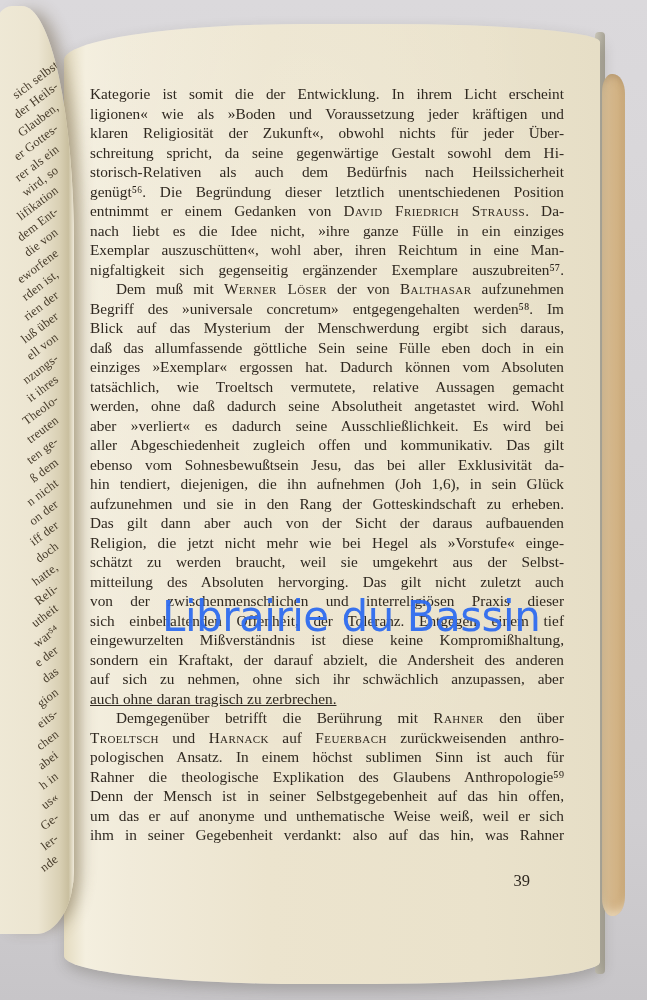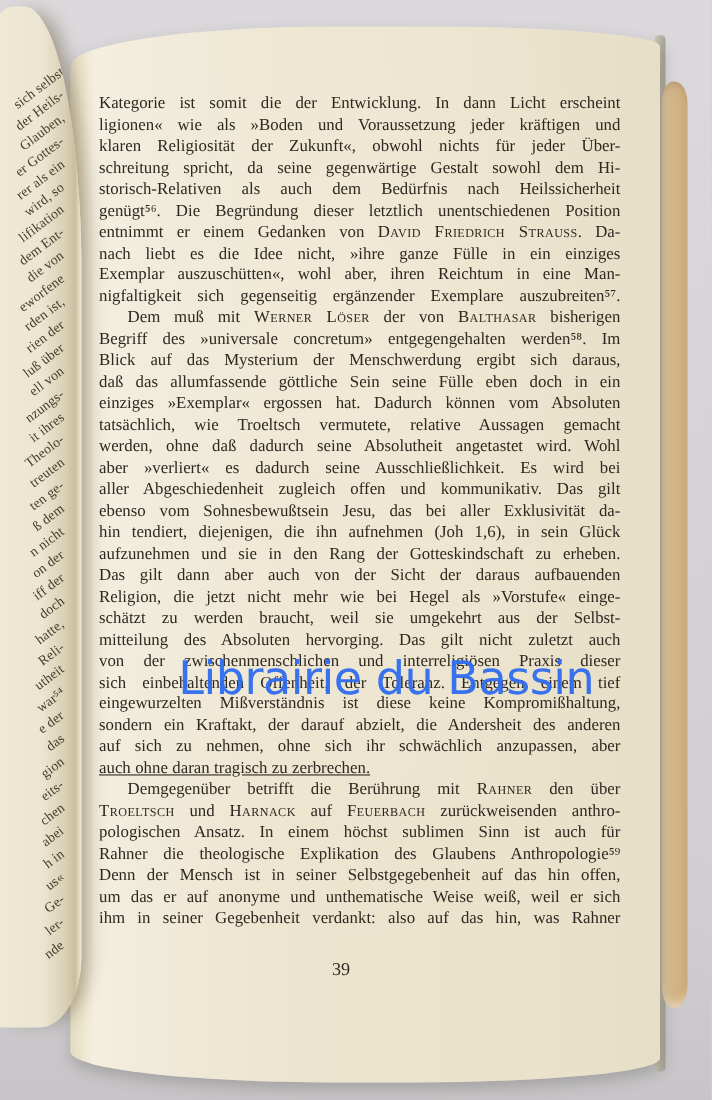--- a/index.html
+++ b/index.html
@@ -57,21 +57,21 @@
     position:absolute;left:90px;top:84px;width:474px;
     font-size:15.3px;line-height:19.5px;color:#2f2820;
     word-spacing:.2px;
   }
   .line{text-align:justify;text-align-last:justify;height:19.5px;overflow:visible;}
   .line.lastline{text-align-last:left;text-decoration:underline;}
   .line.indent{text-indent:26px;}
   .sc{font-variant:small-caps;letter-spacing:.4px;}
   .page-number{
     position:absolute;left:90px;top:871px;width:474px;
-    text-align:center;padding-right:34px;box-sizing:border-box;
+    text-align:right;padding-right:34px;box-sizing:border-box;
     font-size:16.5px;color:#2f2820;
   }
   
   .watermark{
     position:absolute;left:146px;top:592px;
     font-family:"DejaVu Sans", sans-serif;
     font-size:42px;letter-spacing:-.5px;font-weight:400;
     opacity:.95;white-space:nowrap;margin-left:16px;
   }
 </style>
@@ -79,31 +79,31 @@
 <body>
 
 <div id="scene">
 
   <div class="pages-edge"></div>
   <div class="cover-edge"></div>
 
   <div class="main-page"></div>
 
   <div class="text-block">
-      <div class="line"><span>Kategorie ist somit die der Entwicklung. In dann Licht erscheint</span></div>
+      <div class="line"><span>Kategorie ist somit die der Entwicklung. In ihrem Licht erscheint</span></div>
       <div class="line"><span>ligionen« wie als »Boden und Voraussetzung jeder kräftigen und</span></div>
       <div class="line"><span>klaren Religiosität der Zukunft«, obwohl nichts für jeder Über-</span></div>
       <div class="line"><span>schreitung spricht, da seine gegenwärtige Gestalt sowohl dem Hi-</span></div>
       <div class="line"><span>storisch-Relativen als auch dem Bedürfnis nach Heilssicherheit</span></div>
       <div class="line"><span>genügt⁵⁶. Die Begründung dieser letztlich unentschiedenen Position</span></div>
       <div class="line"><span>entnimmt er einem Gedanken von </span><span class="sc">David Friedrich Strauss</span><span>. Da-</span></div>
       <div class="line"><span>nach liebt es die Idee nicht, »ihre ganze Fülle in ein einziges</span></div>
       <div class="line"><span>Exemplar auszuschütten«, wohl aber, ihren Reichtum in eine Man-</span></div>
       <div class="line"><span>nigfaltigkeit sich gegenseitig ergänzender Exemplare auszubreiten⁵⁷.</span></div>
-      <div class="line indent"><span>Dem muß mit </span><span class="sc">Werner Löser</span><span> der von </span><span class="sc">Balthasar</span><span> bisherigen</span></div>
+      <div class="line indent"><span>Dem muß mit </span><span class="sc">Werner Löser</span><span> der von </span><span class="sc">Balthasar</span><span> aufzunehmen</span></div>
       <div class="line"><span>Begriff des »universale concretum» entgegengehalten werden⁵⁸. Im</span></div>
       <div class="line"><span>Blick auf das Mysterium der Menschwerdung ergibt sich daraus,</span></div>
       <div class="line"><span>daß das allumfassende göttliche Sein seine Fülle eben doch in ein</span></div>
       <div class="line"><span>einziges »Exemplar« ergossen hat. Dadurch können vom Absoluten</span></div>
       <div class="line"><span>tatsächlich, wie Troeltsch vermutete, relative Aussagen gemacht</span></div>
       <div class="line"><span>werden, ohne daß dadurch seine Absolutheit angetastet wird. Wohl</span></div>
       <div class="line"><span>aber »verliert« es dadurch seine Ausschließlichkeit. Es wird bei</span></div>
       <div class="line"><span>aller Abgeschiedenheit zugleich offen und kommunikativ. Das gilt</span></div>
       <div class="line"><span>ebenso vom Sohnesbewußtsein Jesu, das bei aller Exklusivität da-</span></div>
       <div class="line"><span>hin tendiert, diejenigen, die ihn aufnehmen (Joh 1,6), in sein Glück</span></div>

